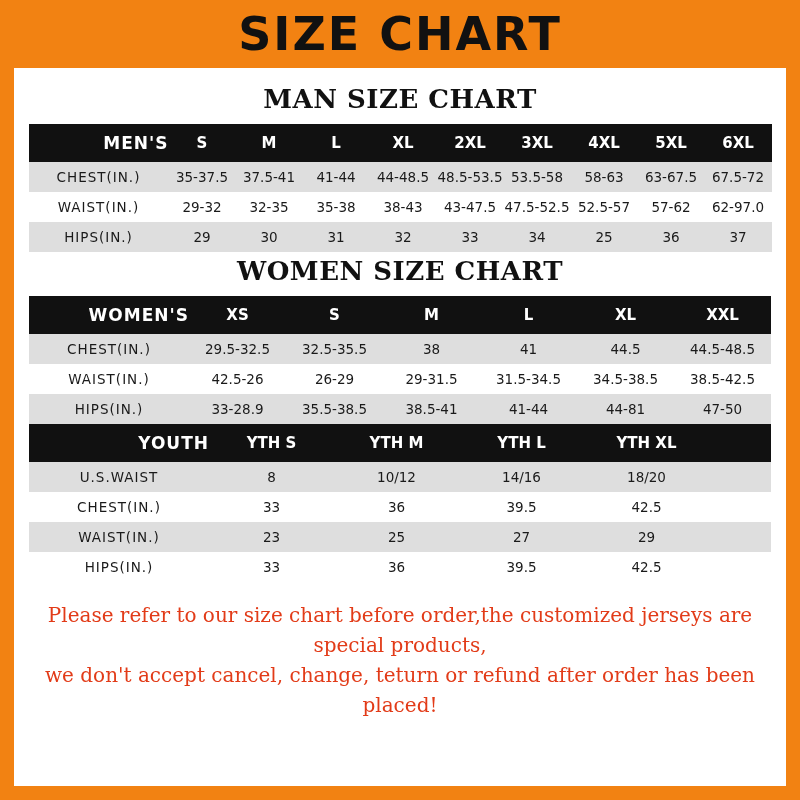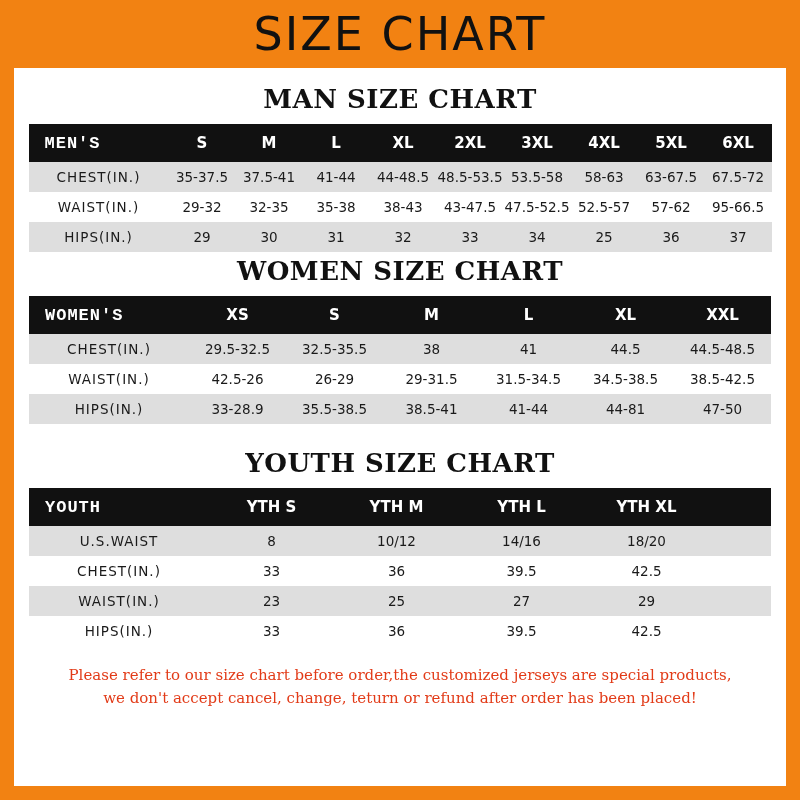--- a/index.html
+++ b/index.html
@@ -26,21 +26,21 @@
   .header-band {
     background: #f28212;
     height: 68px;
     display: flex;
     align-items: center;
     justify-content: center;
     margin: 0 -14px;
   }
   .header-title {
     font-family: "DejaVu Sans", sans-serif;
-    font-weight: normal;
+    font-weight: bold;
     font-size: 46px;
     letter-spacing: 2px;
     color: #111111;
     line-height: 1;
   }
   .content {
     padding: 0 0;
   }
   .section-title {
     text-align: center;
@@ -67,45 +67,44 @@
   }
   .hdr-row th {
     background: #111111;
     color: #ffffff;
     height: 38px;
     font-size: 15px;
     font-weight: bold;
     font-family: "DejaVu Sans", sans-serif;
   }
   .hdr-row th.label-cell {
-    text-align: left;
+    text-align: right;
     padding-left: 16px;
     font-size: 17px;
     letter-spacing: 1px;
-    font-family: Liberation Mono, monospace;
   }
   tr.body-row td {
     height: 30px;
     font-size: 13.5px;
     color: #1a1a1a;
     font-family: "DejaVu Sans", sans-serif;
   }
   tr.shade td { background: #dedede; }
   tr.plain td { background: #ffffff; }
   td.label-cell {
     text-align: center;
     letter-spacing: 1px;
     font-size: 13.5px;
   }
   .footnote {
     margin: 18px 10px 0 10px;
     text-align: center;
     color: #e23b18;
     font-family: "DejaVu Serif", serif;
-    font-size: 15px;
+    font-size: 20px;
     line-height: 1.5;
   }
 </style>
 </head>
 <body>
 
 <div class="page">
 
   <div class="header-band">
     <div class="header-title">SIZE CHART</div>
@@ -156,21 +155,21 @@
         <tr class="body-row plain">
           <td class="label-cell">WAIST(IN.)</td>
           <td>29-32</td>
           <td>32-35</td>
           <td>35-38</td>
           <td>38-43</td>
           <td>43-47.5</td>
           <td>47.5-52.5</td>
           <td>52.5-57</td>
           <td>57-62</td>
-          <td>95-66.5</td>
+          <td>62-97.0</td>
         </tr>
         <tr class="body-row shade">
           <td class="label-cell">HIPS(IN.)</td>
           <td>29</td>
           <td>30</td>
           <td>31</td>
           <td>32</td>
           <td>33</td>
           <td>34</td>
           <td>25</td>
@@ -228,21 +227,20 @@
           <td>38.5-41</td>
           <td>41-44</td>
           <td>44-81</td>
           <td>47-50</td>
         </tr>
       </tbody>
         </table>
     </div>
 
     <div class="sec-youth">
-      <div class="section-title">YOUTH SIZE CHART</div>
       <table class="chart">
         <colgroup>
           <col style="width:180px">
           <col style="width:125px">
             <col style="width:125px">
             <col style="width:125px">
             <col style="width:125px">
           <col style="width:62px">
         </colgroup>
         <tbody>

